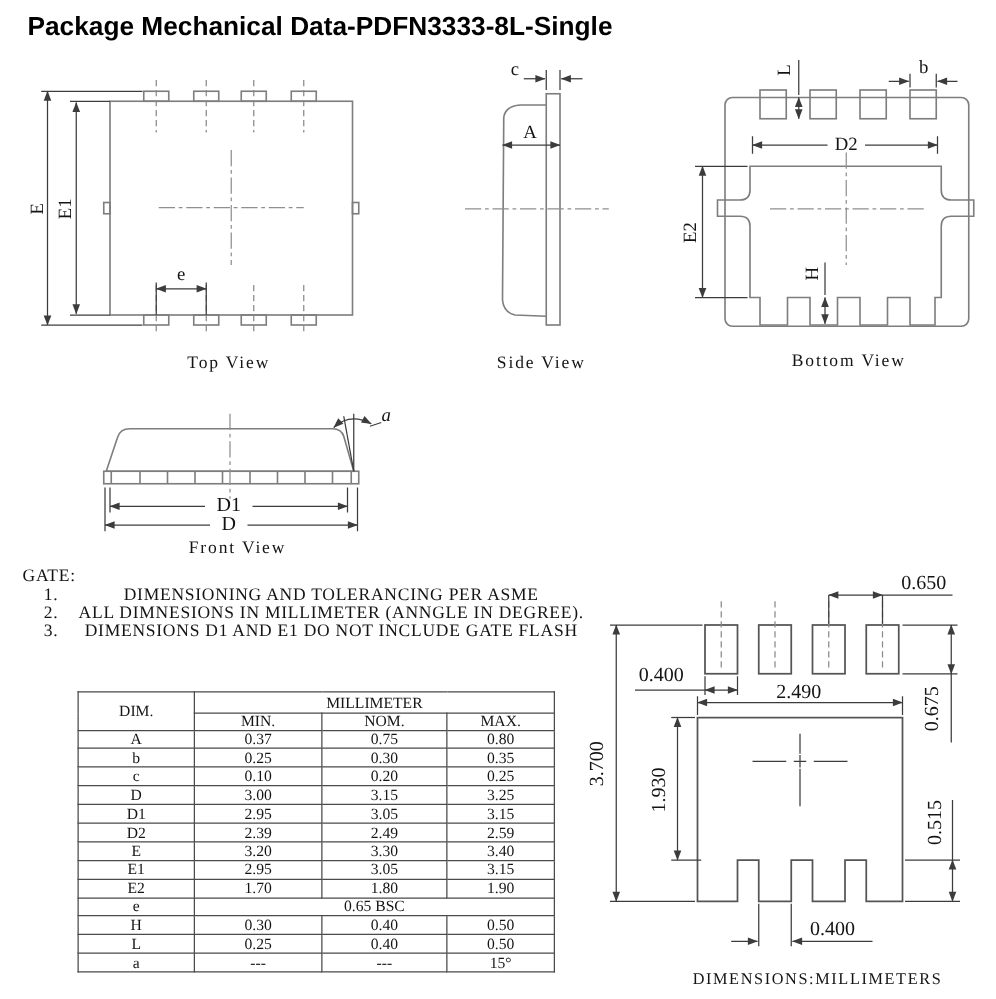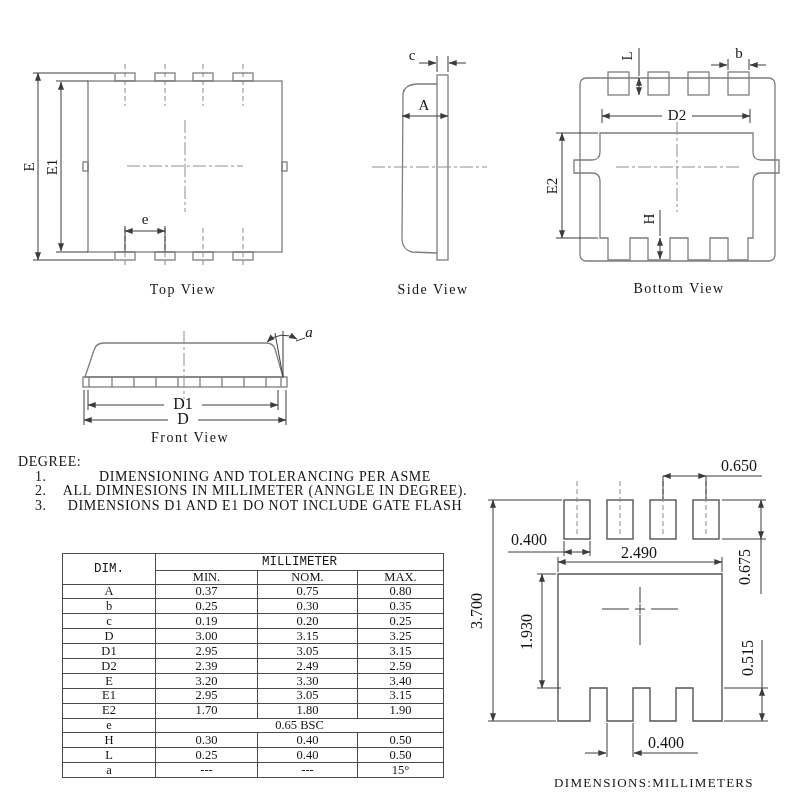--- a/index.html
+++ b/index.html
@@ -25,28 +25,29 @@
   #notes{position:absolute;left:18px;top:455px;width:450px;font-size:14px;line-height:14.6px;
          letter-spacing:0.6px;}
   .note-row{display:flex;}
   .note-num{width:27px;flex:0 0 27px;padding-left:17px;box-sizing:content-box;}
   .note-txt{flex:1;text-align:center;}
   
   #dim-table{position:absolute;left:62px;top:553px;width:381px;height:224px;
              border-collapse:collapse;table-layout:fixed;font-size:12.5px;line-height:1;}
   #dim-table td{border:1px solid #4a4a4a;text-align:center;vertical-align:middle;padding:0;}
   #dim-table tr{height:14.9px;}
-  #dim-table tr.h1{height:17px;font-family:Liberation Mono, monospace;}
+  #dim-table tr.h1{height:17px;}
   #dim-table tr.h2{height:13px;margin-left:40px;}
 </style>
 </head>
 <body>
 
 <div id="sheet">
 
+  <div id="title">Package Mechanical Data-PDFN3333-8L-Single</div>
 
   <svg id="drawings" width="797" height="799" viewBox="0 0 797 799">
     <defs>
       <marker id="arr" viewBox="0 0 10 10" refX="9.6" refY="5" markerWidth="10" markerHeight="8" orient="auto-start-reverse" markerUnits="userSpaceOnUse">
         <path d="M0,1.2 L10,5 L0,8.8 Z" fill="#3c3c3c"></path>
       </marker>
     </defs>
 
     <g>
       <g class="ol">
@@ -244,21 +245,21 @@
       <text class="num" x="750" y="567" text-anchor="middle" transform="rotate(-90 750 567)">0.675</text>
       <text class="num" x="482" y="611" text-anchor="middle" transform="rotate(-90 482 611)">3.700</text>
       <text class="num" x="532" y="632" text-anchor="middle" transform="rotate(-90 532 632)">1.930</text>
       <text class="num" x="753" y="658" text-anchor="middle" transform="rotate(-90 753 658)">0.515</text>
       <text class="num" x="666" y="748" text-anchor="middle">0.400</text>
       <text class="footerT" x="654" y="787" text-anchor="middle">DIMENSIONS:MILLIMETERS</text>
     </g>
   </svg>
 
   <div id="notes">
-    <div>DEGREE:</div>
+    <div>GATE:</div>
     <div class="note-row">
       <span class="note-num">1.</span>
       <span class="note-txt">DIMENSIONING AND TOLERANCING PER ASME</span>
     </div>
     <div class="note-row">
       <span class="note-num">2.</span>
       <span class="note-txt">ALL DIMNESIONS IN MILLIMETER (ANNGLE IN DEGREE).</span>
     </div>
     <div class="note-row">
       <span class="note-num">3.</span>
@@ -292,21 +293,21 @@
           <td>0.80</td>
         </tr>
         <tr>
           <td>b</td>
           <td>0.25</td>
           <td>0.30</td>
           <td>0.35</td>
         </tr>
         <tr>
           <td>c</td>
-          <td>0.19</td>
+          <td>0.10</td>
           <td>0.20</td>
           <td>0.25</td>
         </tr>
         <tr>
           <td>D</td>
           <td>3.00</td>
           <td>3.15</td>
           <td>3.25</td>
         </tr>
         <tr>

